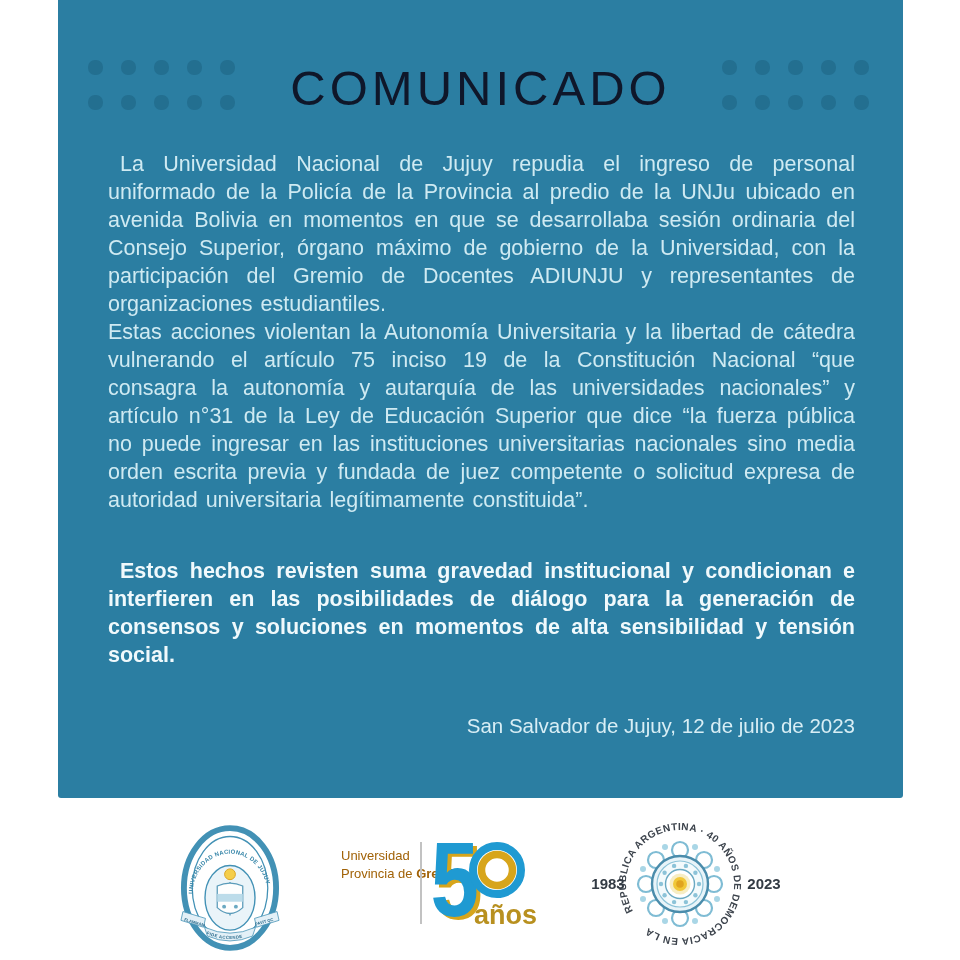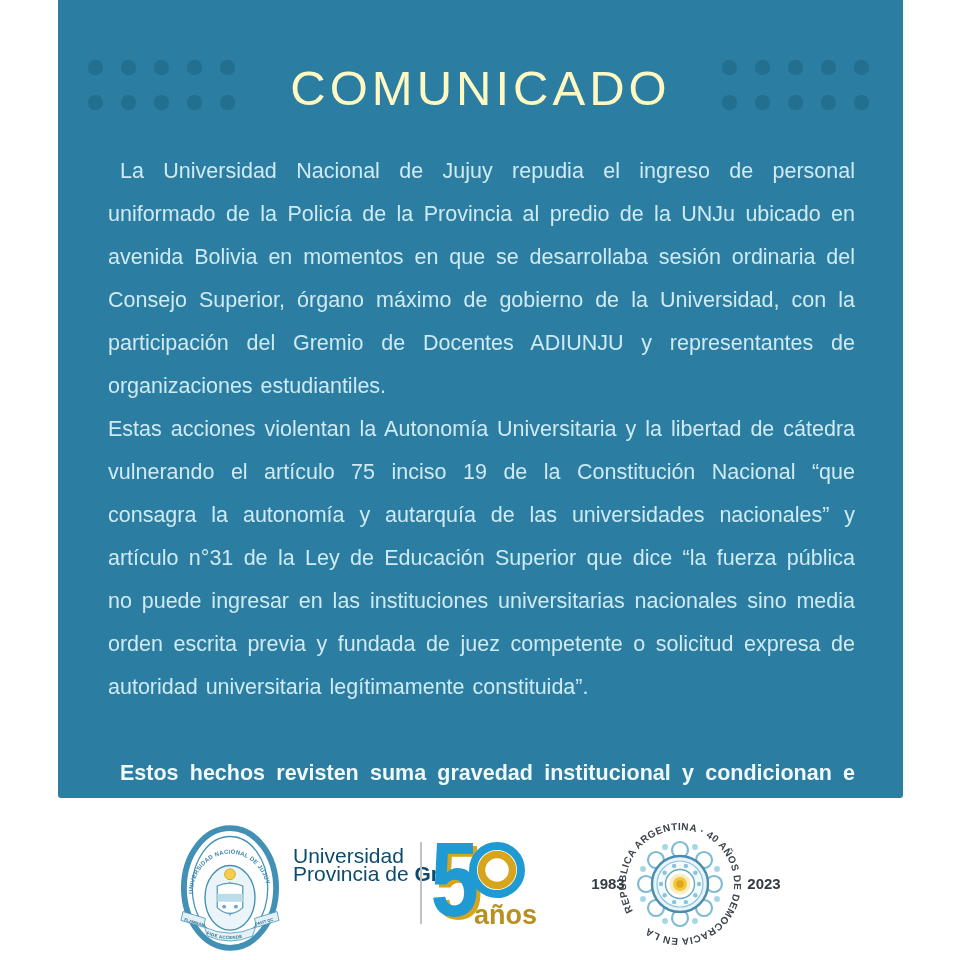--- a/index.html
+++ b/index.html
@@ -22,50 +22,50 @@
     display:grid; grid-template-columns:repeat(5,15px); grid-auto-rows:15px;
     column-gap:18px; row-gap:20px;
   }
   .dots-left  { left:30px; }
   .dots-right { right:34px; }
   .dot { width:15px; height:15px; border-radius:46%; background:#236f90; }
 
   
   .title {
     position:absolute; left:0; top:56px; width:100%; text-align:center;
-    font-size:49px; font-weight:400; letter-spacing:4px; color:#fef9c3;
+    font-size:49px; font-weight:400; letter-spacing:4px; color:#0f172a;
     line-height:64px;
   }
 
   
   .content {
     position:absolute; left:50px; right:48px; top:150px;
   }
   .para {
-    font-size:21.5px; line-height:43px; color:#cfeaf2;
+    font-size:21.5px; line-height:28px; color:#cfeaf2;
     text-align:justify; word-spacing:2px;
   }
   .para.indent { text-indent:12px; }
   .para.emphasis {
     margin-top:43px; font-weight:700; color:#f0f9fc; word-spacing:3px;
   }
   .date-line {
     margin-top:45px; text-align:right; font-size:20.5px; color:#d8eef5;
   }
 
   
   .footer { position:absolute; left:0; top:798px; width:960px; height:162px; background:#ffffff; }
 
   .crest { position:absolute; left:179px; top:27px; }
 
   .unju-block { position:absolute; left:293px; top:44px; }
   .unju-acronym {
     font-size:47px; font-weight:700; letter-spacing:1px; color:#2c4e91; line-height:50px;
   }
-  .unju-name { margin-top:5px; font-size:21px; line-height:17.5px; color:#0c4a6e; }
+  .unju-name { margin-top:5px; font-size:13px; line-height:17.5px; color:#a16207;margin-left:48px; }
   .unju-name .bold { font-weight:700; }
 
   .divider { position:absolute; left:420px; top:44px; width:2px; height:82px; background:#c2c2c2; }
 
   .logo50 { position:absolute; left:428px; top:36px; }
 
   .seal { position:absolute; left:574px; top:10px; }
 </style>
 </head>
 <body>

